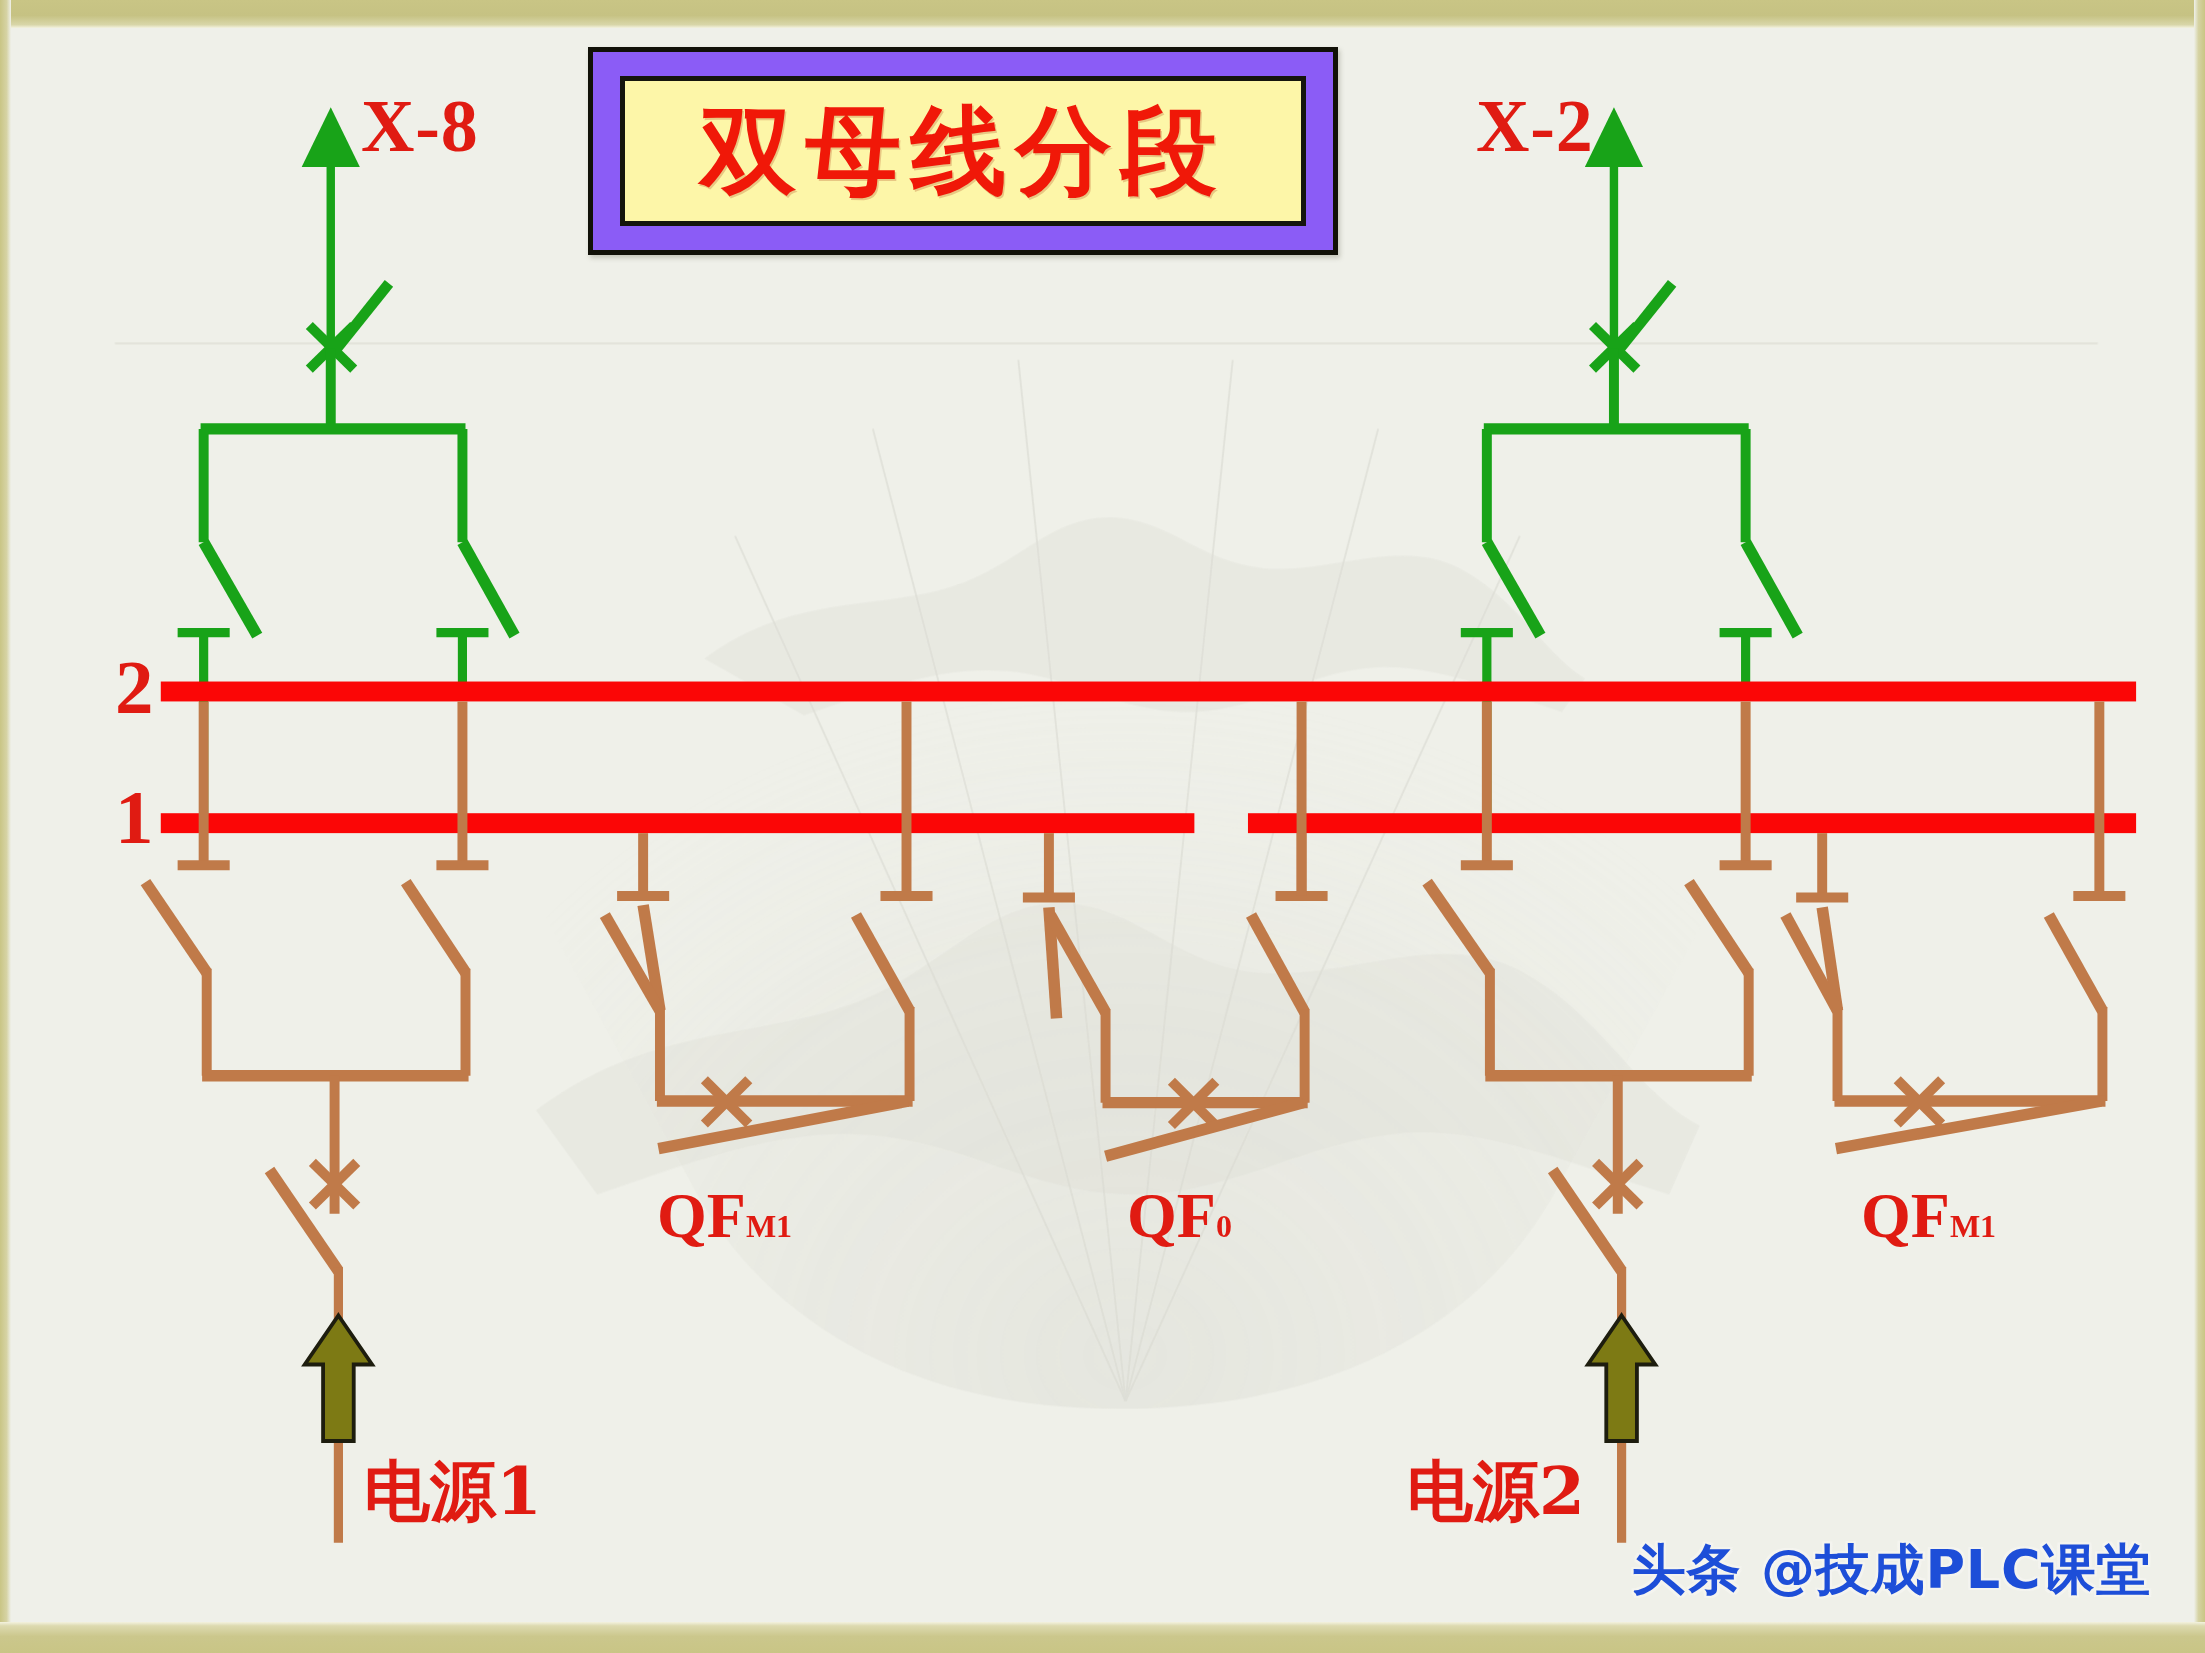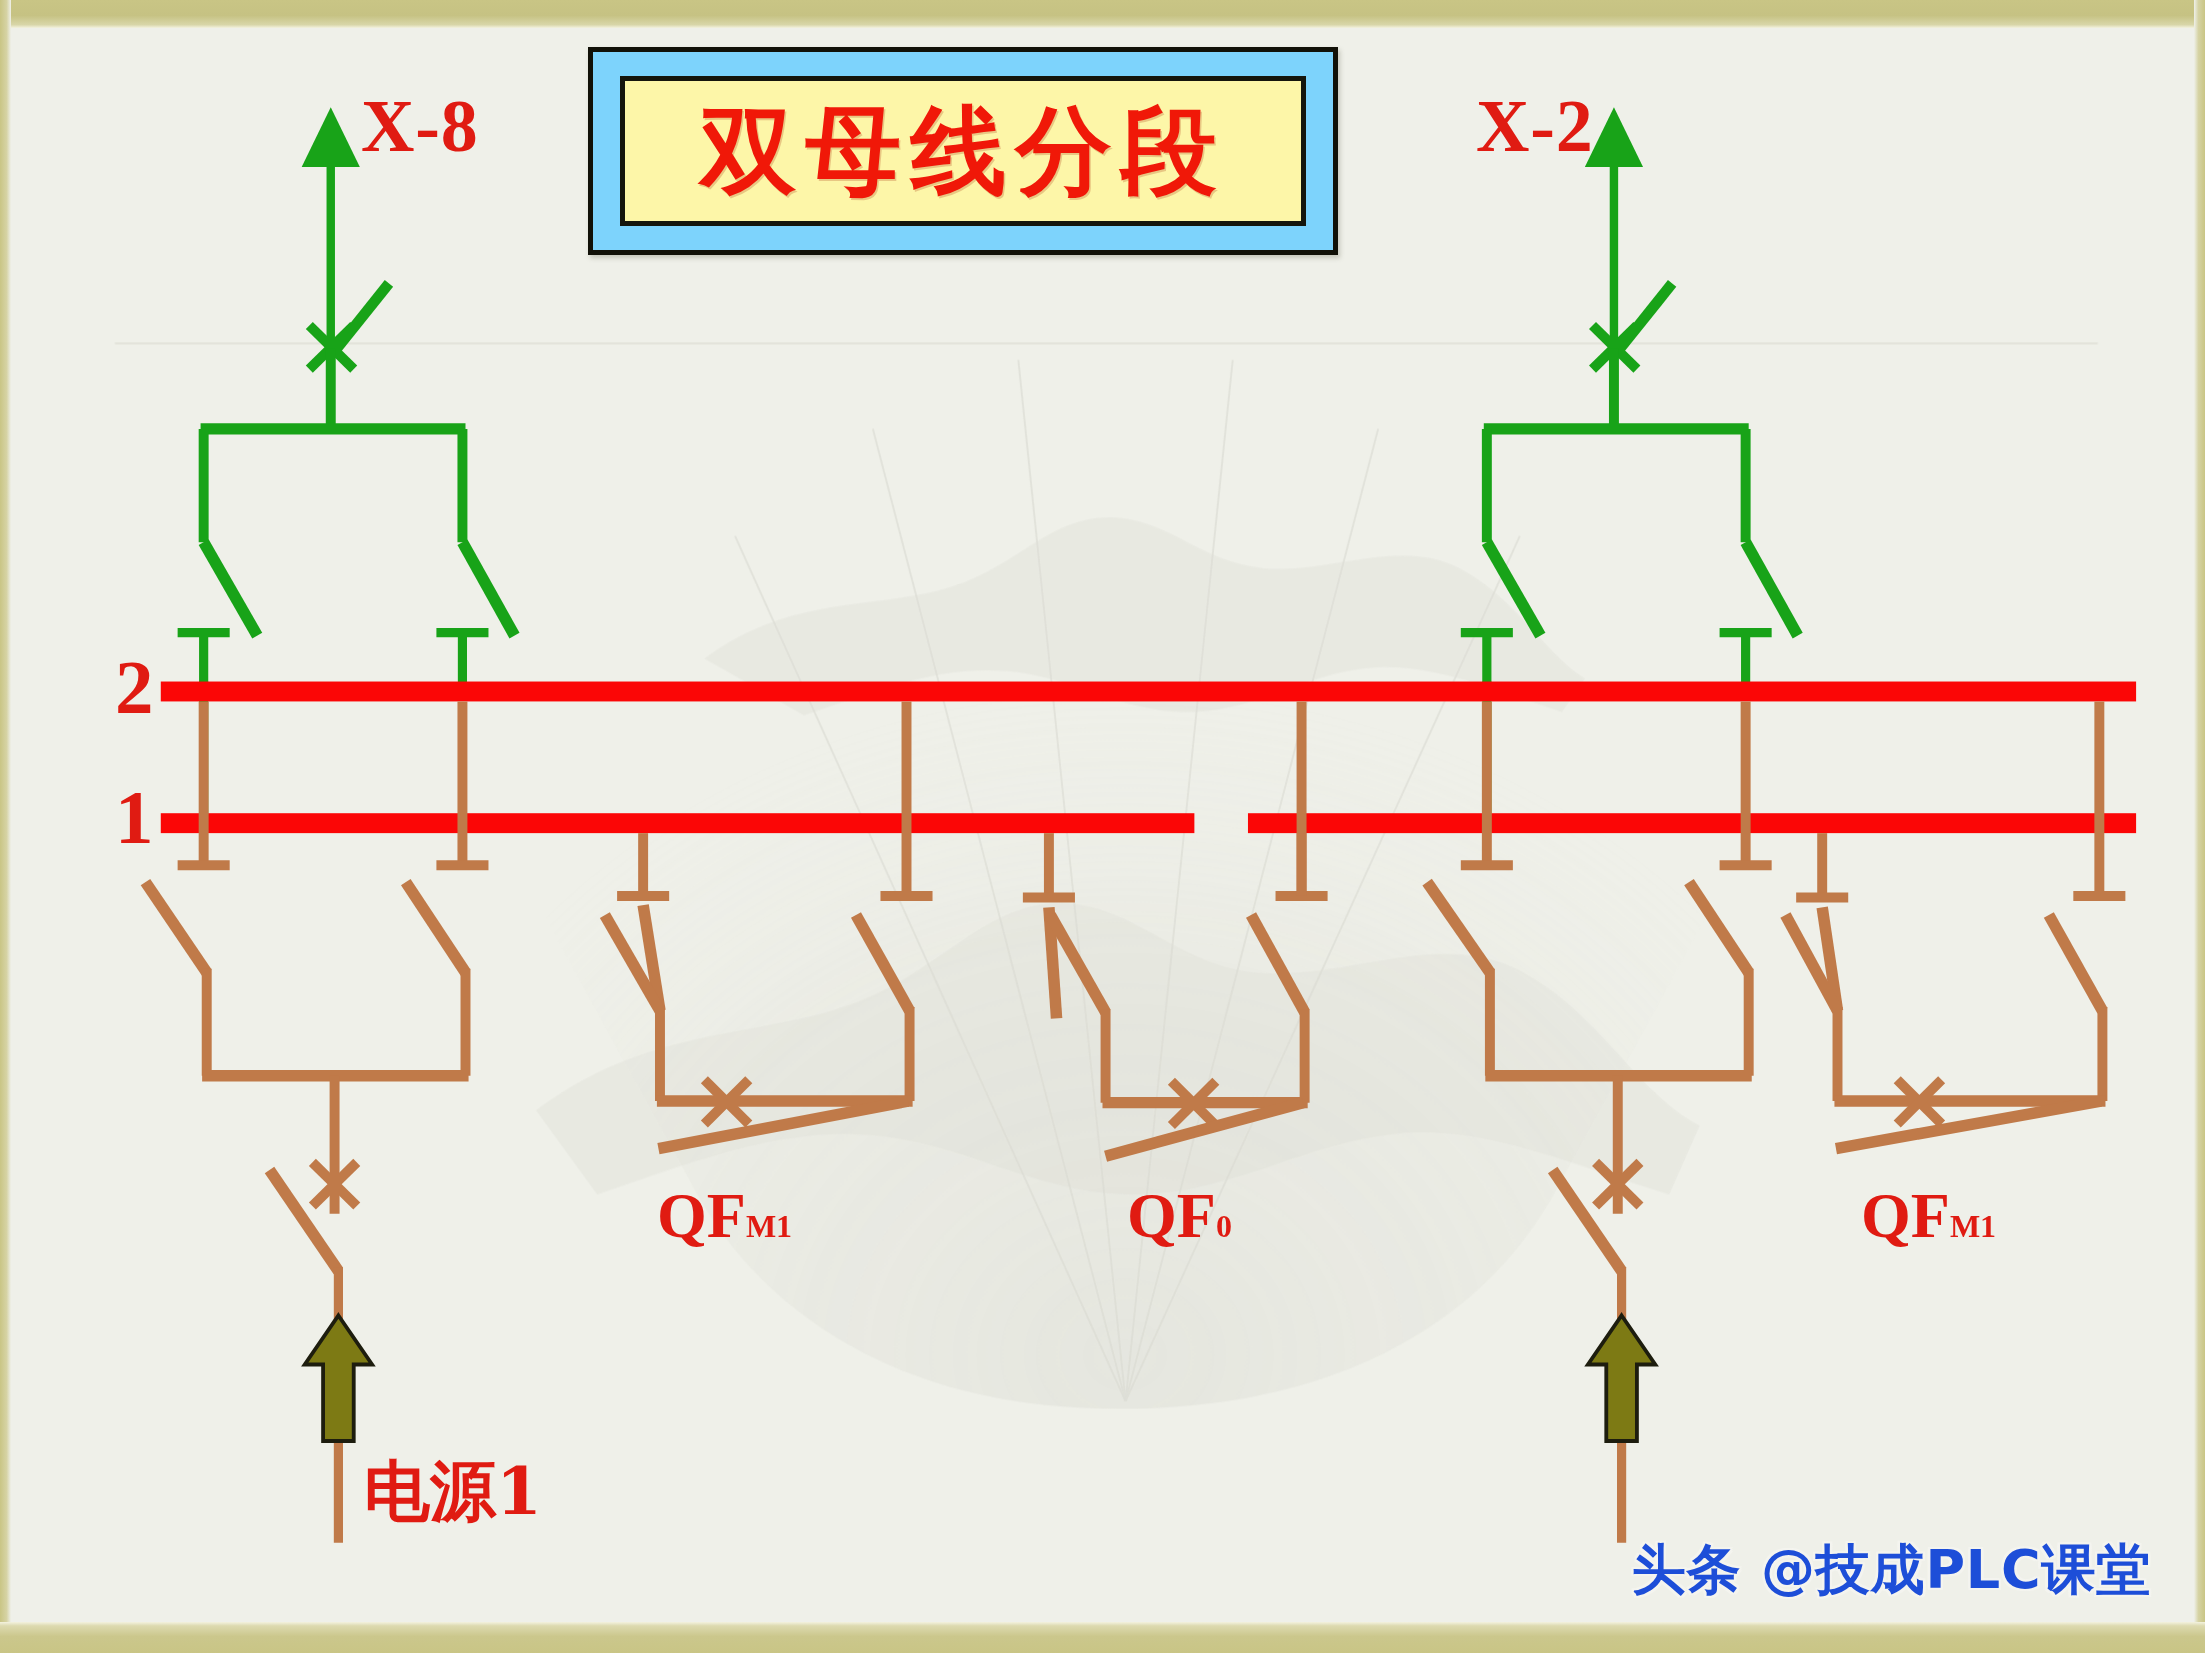--- a/index.html
+++ b/index.html
@@ -30,21 +30,21 @@
   }
   #right-band{
     position:absolute;right:0;top:0;width:10.7px;height:1654px;
     background:linear-gradient(270deg,#c9c585 0%,#d6d3a4 60%,#eff0e9 100%);
   }
   svg#diagram{position:absolute;left:0;top:0;width:2205px;height:1654px;}
 
   
   #title-box{
     position:absolute;left:588px;top:47px;width:750px;height:208px;
-    background:#7dd3fc;
+    background:#8b5cf6;
     border:5.4px solid #111108;
     box-sizing:border-box;
     display:flex;align-items:center;justify-content:center;
     box-shadow:2.3px 3.1px 4.6px rgba(90,90,70,.28);
   }
   #title-inner{
     width:686px;height:150px;
     background:#fdf6a8;
     border:5.4px solid #15150c;
     box-sizing:border-box;
@@ -357,17 +357,18 @@
   <span class="lbl lbl-bus" id="lbl-bus2">2</span>
   <span class="lbl lbl-bus" id="lbl-bus1">1</span>
 
   <span class="lbl lbl-qf" id="lbl-qfm1-left"><span>QF</span><sub>M1</sub></span>
 
   <span class="lbl lbl-qf" id="lbl-qf0"><span>QF</span><sub>0</sub></span>
 
   <span class="lbl lbl-qf" id="lbl-qfm1-right"><span>QF</span><sub>M1</sub></span>
 
   <span class="lbl lbl-src" id="lbl-src1">电源1</span>
+  <span class="lbl lbl-src" id="lbl-src2">电源2</span>
 
   <div id="watermark">头条 @技成PLC课堂</div>
 
 </div>
 
 
 </body></html>

